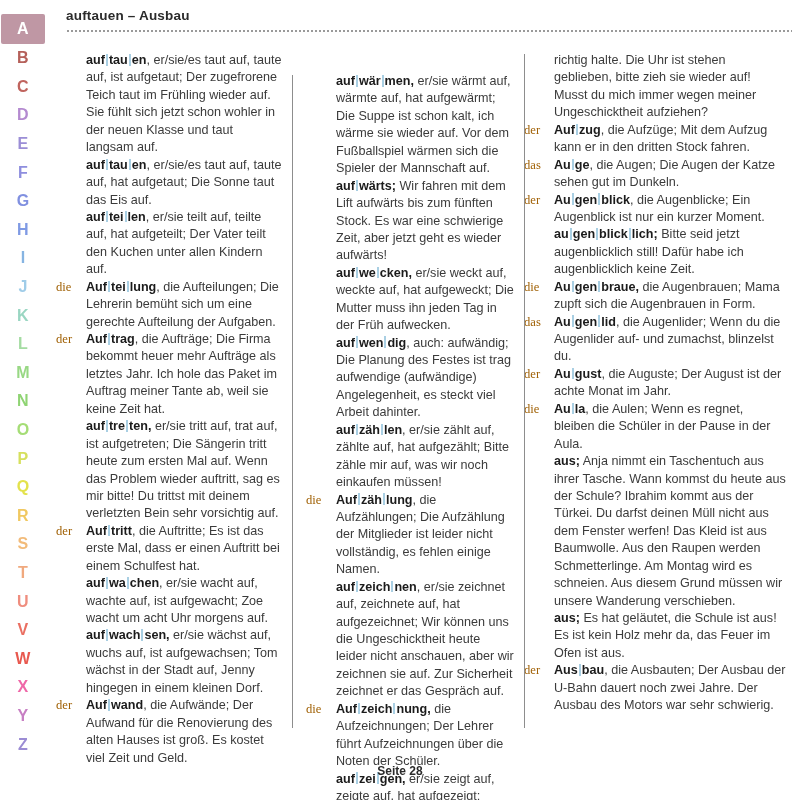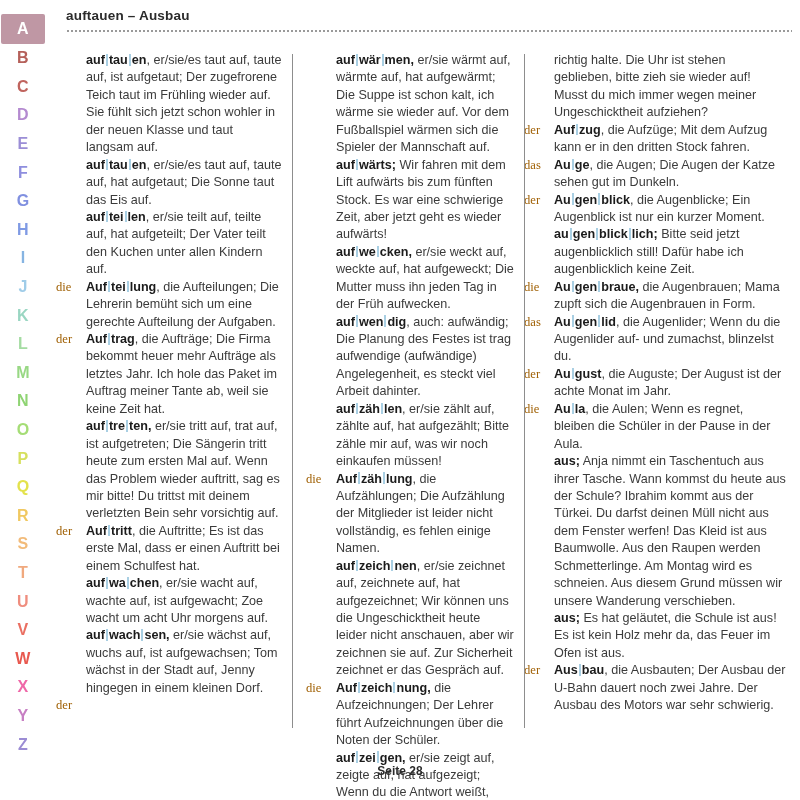--- a/index.html
+++ b/index.html
@@ -49,21 +49,21 @@
   #columns{
     position:absolute;left:56px;top:52px;right:4px;bottom:46px;
     display:flex;
   }
   .column{
     position:relative;
     box-sizing:border-box;
     padding-right:10px;
   }
   .col-1{width:236px;}
-  .col-2{width:232px;padding-left:14px;}
+  .col-2{width:232px;padding-left:14px;margin-top:21px;}
   .col-3{width:auto;flex:1;}
   .col-div{
     position:absolute;top:2px;bottom:26px;left:0;width:1px;
     background:#8d8d8d;
   }
   .entry{
     display:flex;
     align-items:flex-start;
     font-size:12.6px;
     line-height:1.385;
@@ -168,20 +168,21 @@
       <div class="entry">
         <div class="art blank"></div>
         <div class="body"><span class="hw">auf<span class="syl"></span>wa<span class="syl"></span>chen</span><span>, er/sie wacht auf, wachte auf, ist aufgewacht; Zoe wacht um acht Uhr morgens auf.</span></div>
       </div>
       <div class="entry">
         <div class="art blank"></div>
         <div class="body"><span class="hw">auf<span class="syl"></span>wach<span class="syl"></span>sen,</span><span> er/sie wächst auf, wuchs auf, ist aufgewachsen; Tom wächst in der Stadt auf, Jenny hingegen in einem kleinen Dorf.</span></div>
       </div>
       <div class="entry">
         <div class="art">der</div>
+        <div class="body"><span class="hw">Auf<span class="syl"></span>wand</span><span>, die Aufwände; Der Aufwand für die Renovierung des alten Hauses ist groß. Es kostet viel Zeit und Geld.</span></div>
       </div>
     </div>
     <div class="column col-2">
       <div class="col-div"></div>
       <div class="entry">
         <div class="art blank"></div>
         <div class="body"><span class="hw">auf<span class="syl"></span>wär<span class="syl"></span>men,</span><span> er/sie wärmt auf, wärmte auf, hat aufgewärmt; Die Suppe ist schon kalt, ich wärme sie wieder auf. Vor dem Fußballspiel wärmen sich die Spieler der Mannschaft auf.</span></div>
       </div>
       <div class="entry">
         <div class="art blank"></div>

